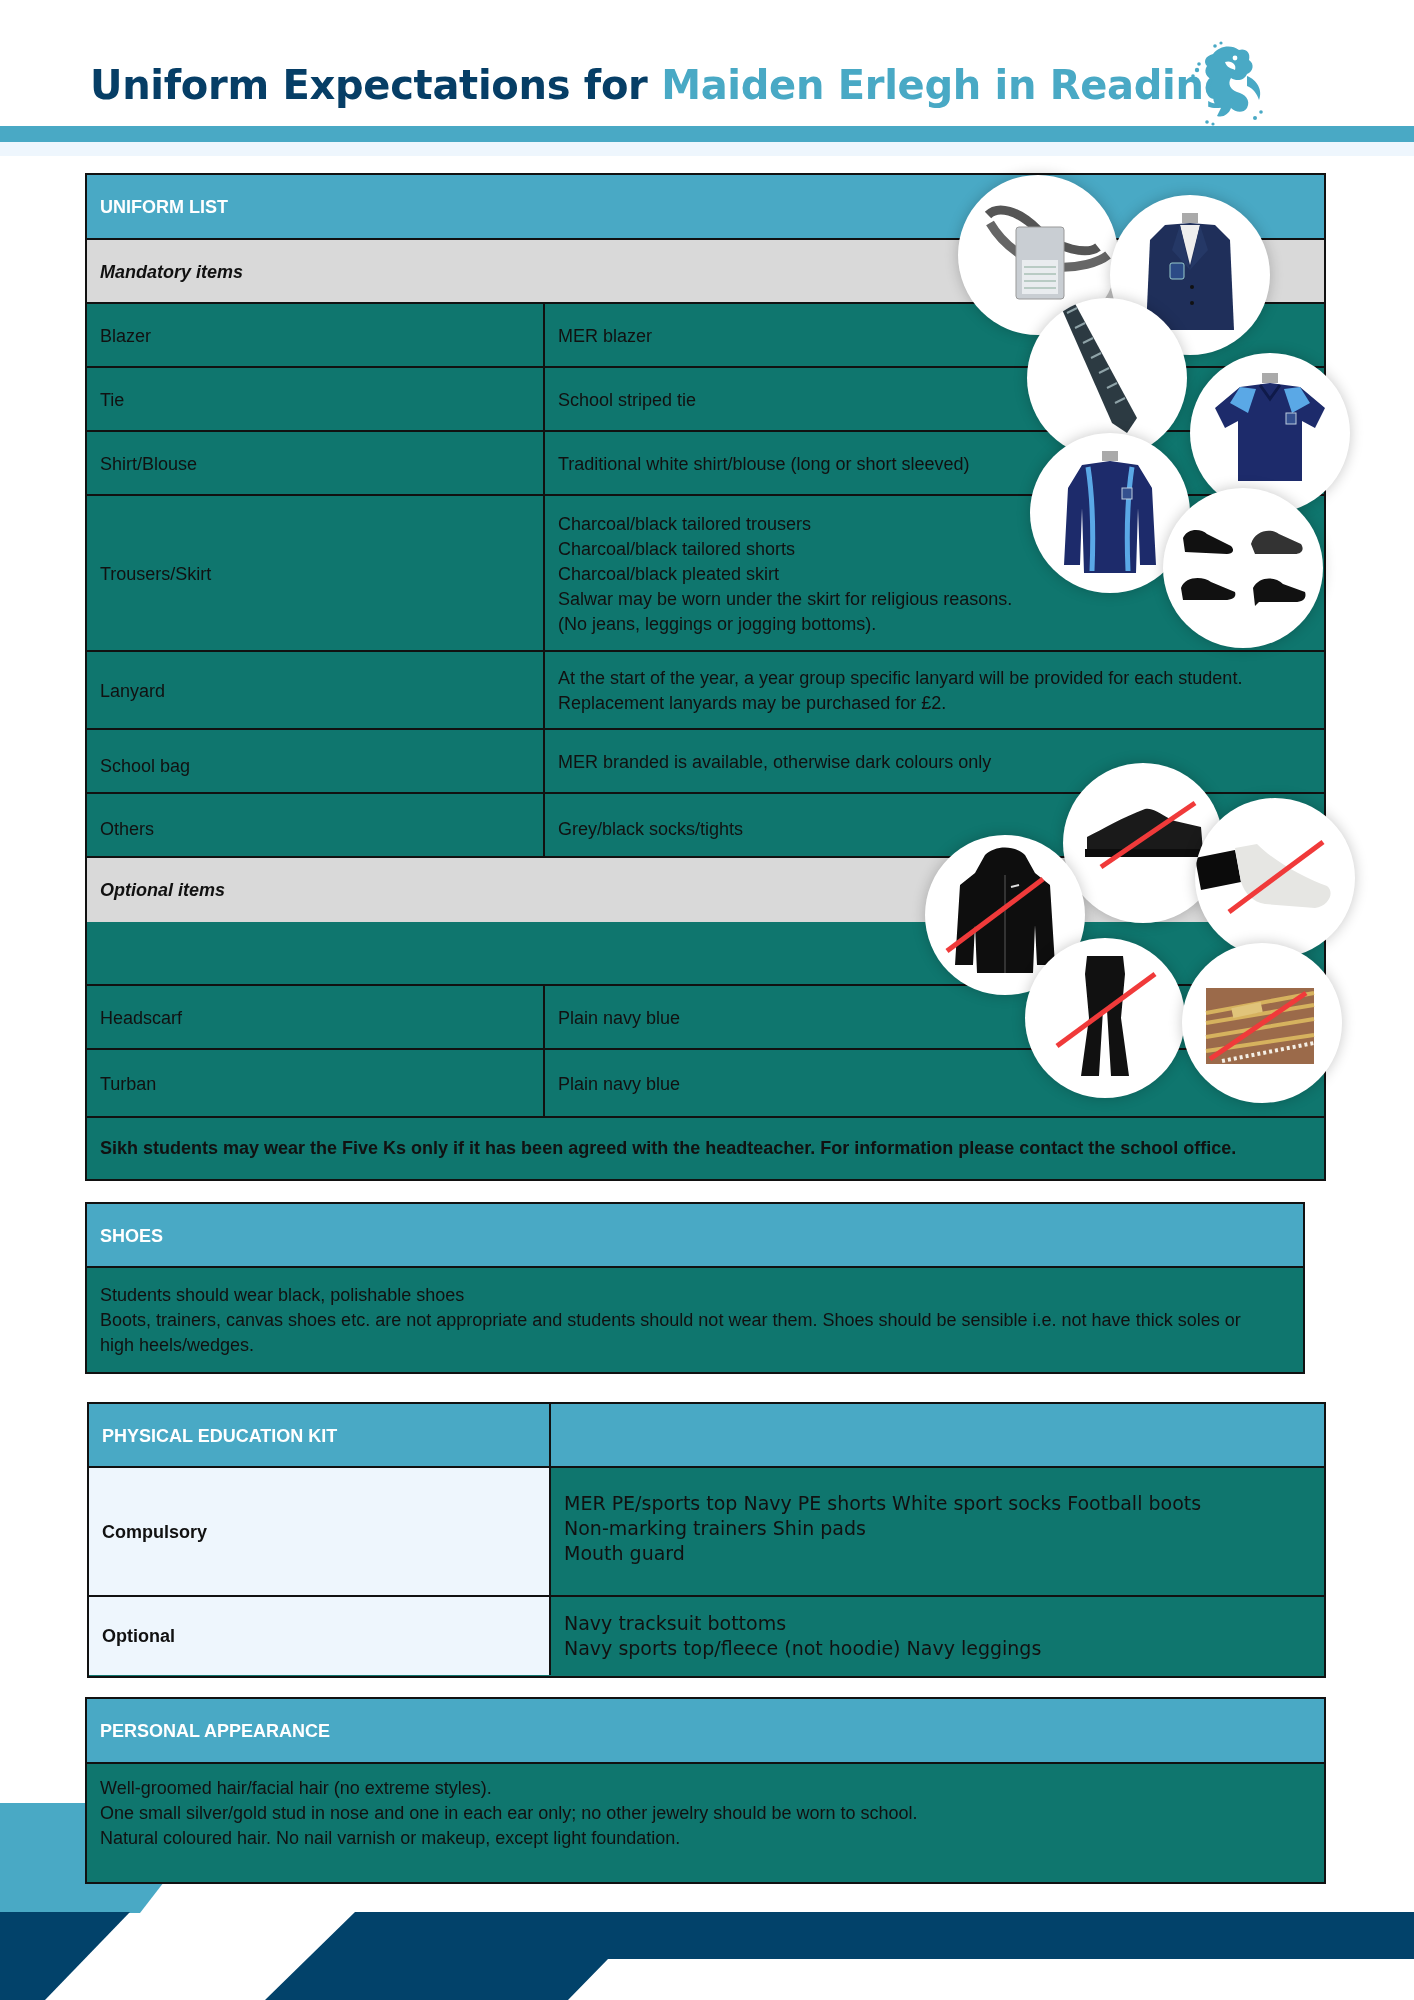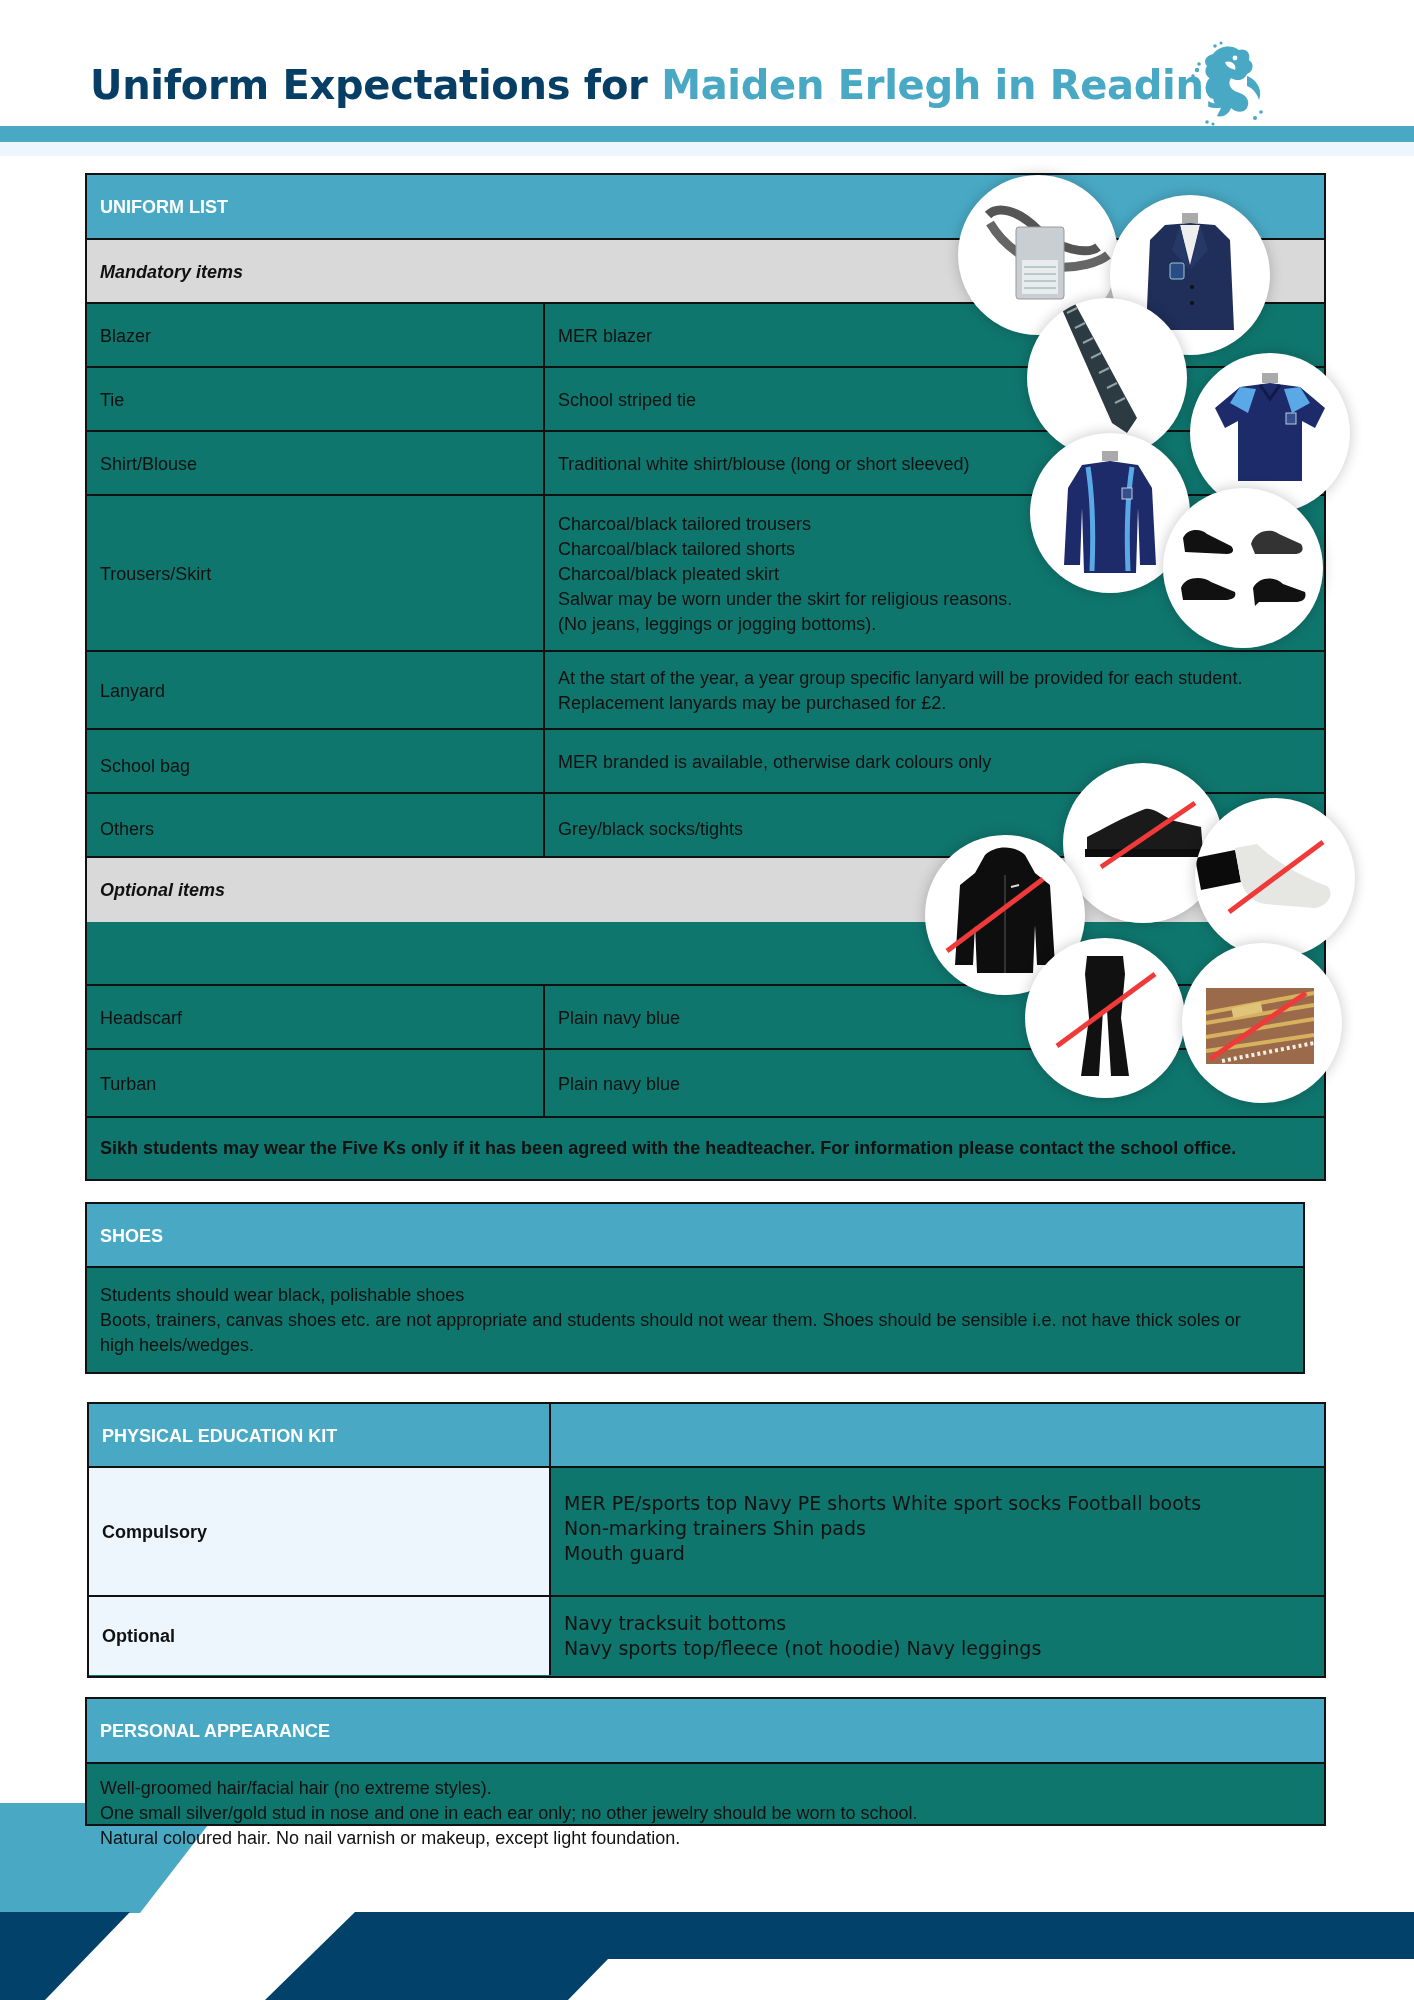--- a/index.html
+++ b/index.html
@@ -291,21 +291,21 @@
 </div>
 
 <div class="footer">
   <svg width="1414" height="210" viewBox="0 0 1414 210">
     <polygon points="0,13 225,13 140,123 0,123" fill="#49a9c5"></polygon>
     <polygon points="0,122 130,122 45,210 0,210" fill="#02426a"></polygon>
     <polygon points="355,122 1414,122 1414,169 608,169 568,210 265,210" fill="#02426a"></polygon>
   </svg>
 </div>
 
-<div class="tbl" style="left:85px; top:1697px; width:1241px; height:129px;">
+<div class="tbl" style="left:85px; top:1697px; width:1241px; height:187px;">
   <div class="row first hdr" style="top:0; height:65px;">
     <div class="cell" style="left:0; right:0;">PERSONAL APPEARANCE</div>
   </div>
   <div class="row" style="top:63px; height:100px;">
     <div class="cell" style="left:0; right:0;">
       <div class="lines">
         <div>Well-groomed hair/facial hair (no extreme styles).</div>
         <div>One small silver/gold stud in nose and one in each ear only; no other jewelry should be worn to school.</div>
         <div>Natural coloured hair. No nail varnish or makeup, except light foundation.</div>
       </div>

